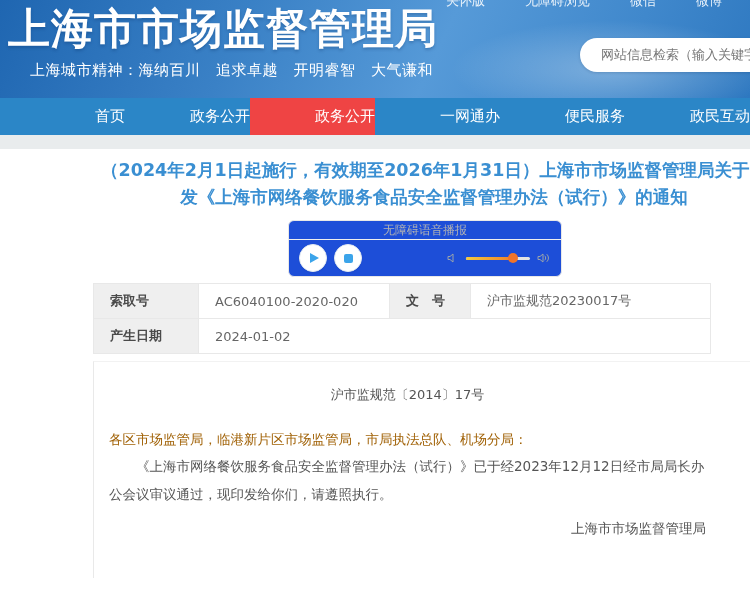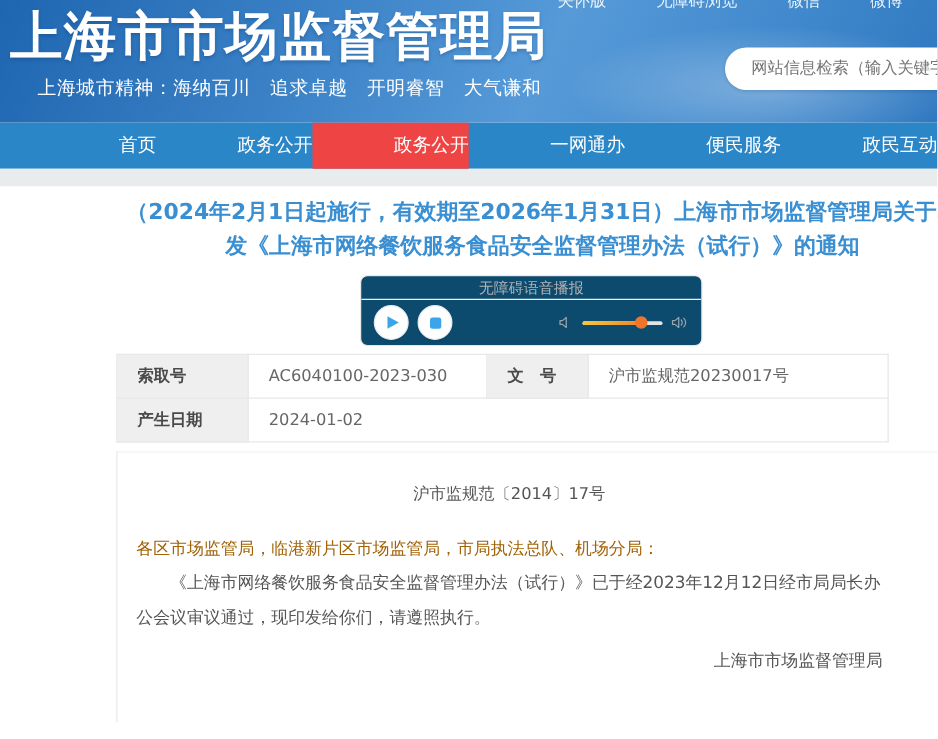--- a/index.html
+++ b/index.html
@@ -48,21 +48,21 @@
 
   .strip { height:14px; background:#e9eced; }
 
   
   .list-title {
     width:676px; margin:8px 0 0 96px; text-align:center;
     color:#3a8fd2; font-size:17.5px; font-weight:bold; line-height:27px;
   }
 
   .audio-player {
-    width:272px; margin:9px 0 0 288px; background:#0c4a6e;
+    width:272px; margin:9px 0 0 288px; background:#1d4ed8;
     border:1px solid #e8e8e8; border-radius:6px; overflow:hidden;
   }
   .ap-label { text-align:center; font-size:12px; color:#b3b3b3; line-height:18px; border-bottom:1px solid #efefef; }
   .ap-controls { height:36px; display:flex; align-items:center; padding:0 10px; }
   .ap-btn {
     width:26px; height:26px; border-radius:50%; border:1px solid #e4ebf1; background:#fff;
     display:flex; align-items:center; justify-content:center; margin-right:7px;
     box-shadow:0 1px 2px rgba(0,0,0,.05); cursor:pointer;
   }
   .play-tri { width:0; height:0; border-left:9px solid #3ba4ea; border-top:5.5px solid transparent; border-bottom:5.5px solid transparent; margin-left:2px; }
@@ -150,21 +150,21 @@
   <table class="info-table">
     <colgroup>
         <col style="width:105px">
         <col style="width:191px">
         <col style="width:81px">
         <col style="width:240px">
       </colgroup>
     <tbody>
         <tr>
       <td class="lbl">索取号</td>
-      <td>AC6040100-2023-030</td>
+      <td>AC6040100-2020-020</td>
       <td class="lbl">文　号</td>
       <td>沪市监规范20230017号</td>
     </tr>
     <tr>
       <td class="lbl">产生日期</td>
       <td colspan="3">2024-01-02</td>
     </tr>
   </tbody>
     </table>
 

